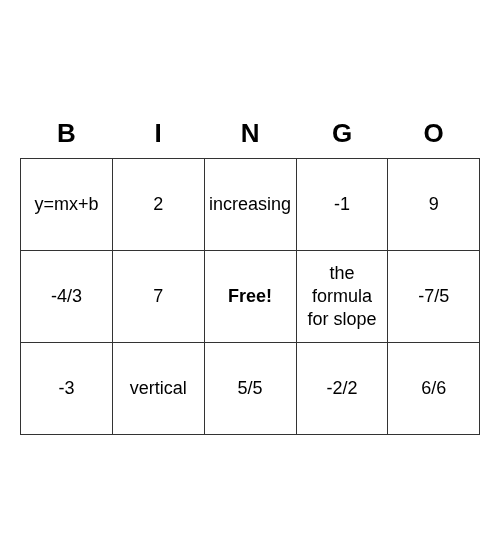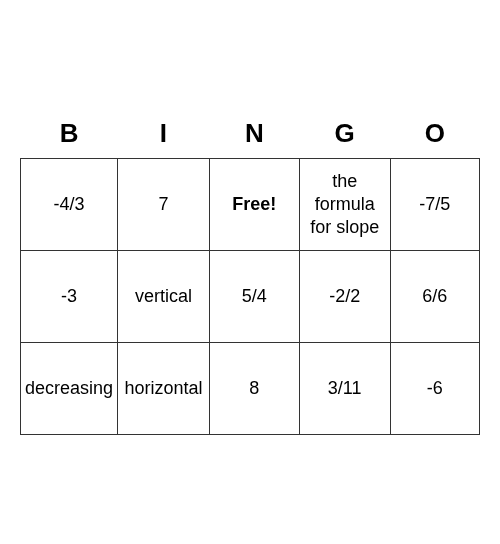--- a/index.html
+++ b/index.html
@@ -55,34 +55,34 @@
     <tr id="header-row">
     <th>B</th>
         <th>I</th>
         <th>N</th>
         <th>G</th>
         <th>O</th>
       </tr>
   </thead>
   <tbody id="body-rows">
       <tr>
+        <td>y=mx+b</td>
+        <td>2</td>
+        <td>increasing</td>
+        <td>-1</td>
+        <td>9</td>
+      </tr>
+      <tr>
         <td>-4/3</td>
         <td>7</td>
         <td class="free-cell">Free!</td>
         <td>the formula for slope</td>
         <td>-7/5</td>
       </tr>
       <tr>
         <td>-3</td>
         <td>vertical</td>
-        <td>5/4</td>
+        <td>5/5</td>
         <td>-2/2</td>
         <td>6/6</td>
-      </tr>
-      <tr>
-        <td>decreasing</td>
-        <td>horizontal</td>
-        <td>8</td>
-        <td>3/11</td>
-        <td>-6</td>
       </tr>
     </tbody>
 </table>
 
 </body></html>

